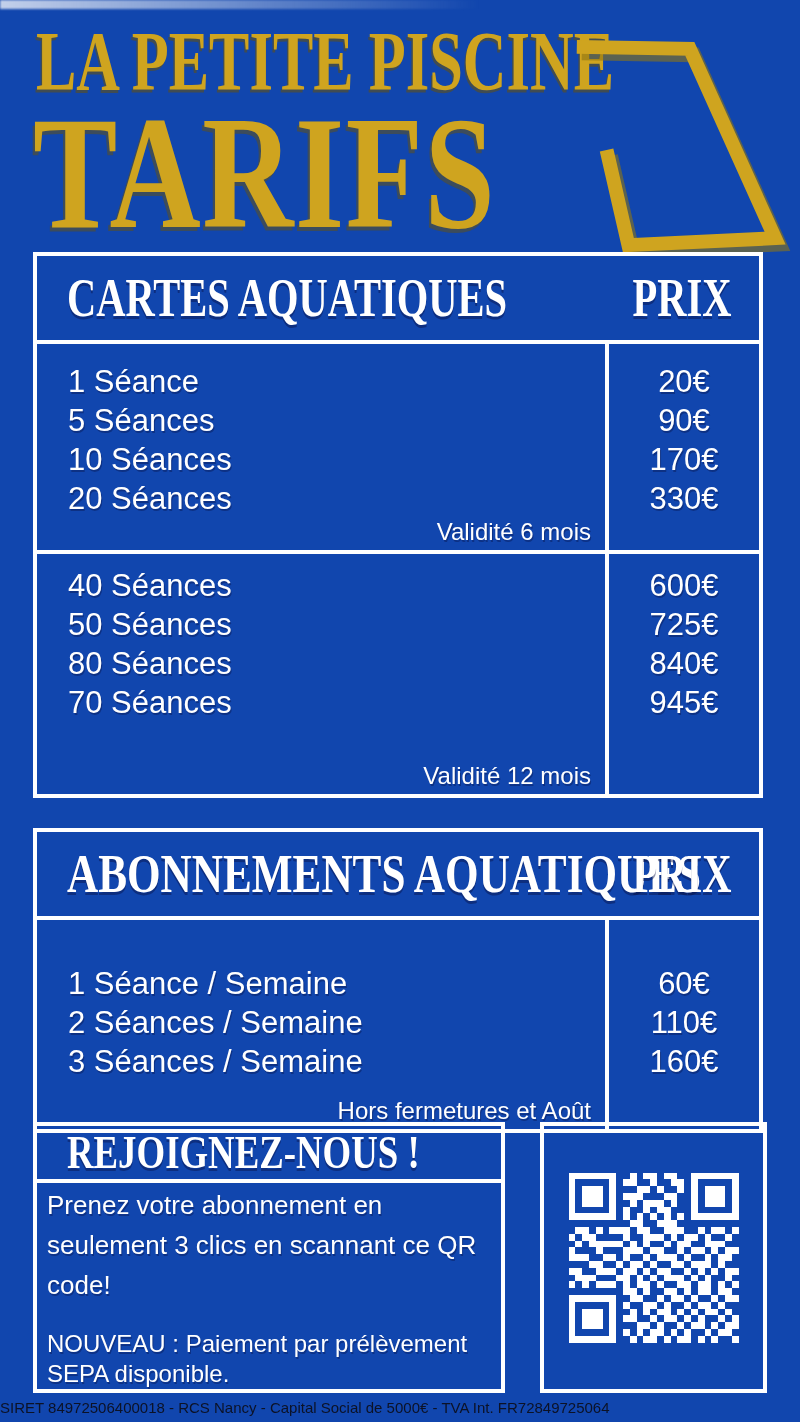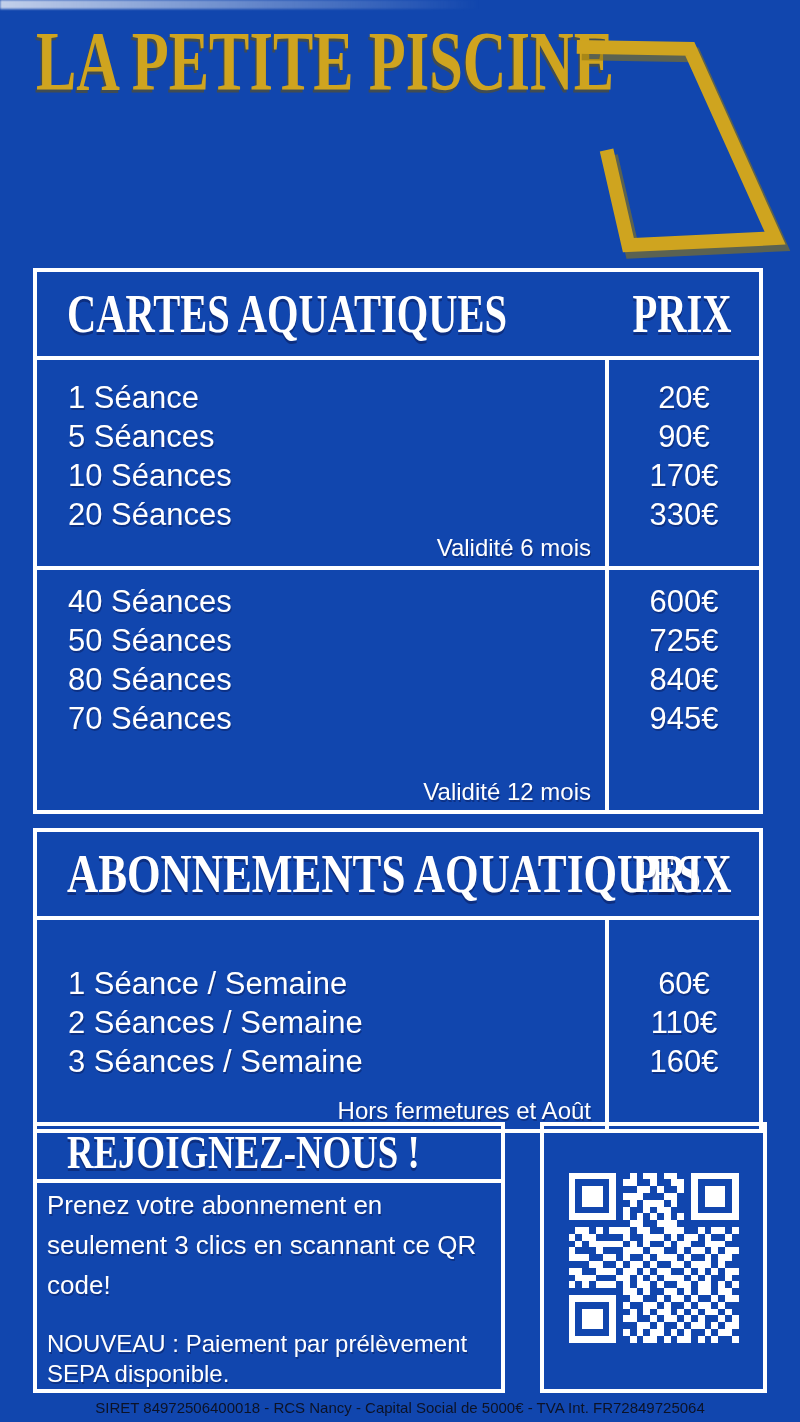--- a/index.html
+++ b/index.html
@@ -25,21 +25,21 @@
   .brand .cond{display:inline-block;transform:scaleX(.72);transform-origin:0 0;
     text-shadow:-2px 3px 0 rgba(104,82,10,.55)}
   .tarifs{position:absolute;left:33px;top:92px;
     font:700 162px/1 "Liberation Serif",serif;color:var(--gold);white-space:nowrap}
   .tarifs .cond{display:inline-block;transform:scaleX(.78);transform-origin:0 0;
     letter-spacing:2px;text-shadow:-3px 4px 0 rgba(104,82,10,.5)}
   .logo{position:absolute;top:26px;right:16px;width:226px;height:232px;overflow:visible}
   
   .ptable{position:absolute;left:33px;width:730px;border:4px solid var(--white);
     display:grid;grid-template-columns:568px 1fr;background:var(--blue)}
-  .t1{top:268px}
+  .t1{top:252px}
   .t2{top:828px}
   .th{height:88px;display:flex;align-items:center;border-bottom:4px solid var(--white)}
   .th.left{padding-left:30px}
   .th.right{justify-content:center}
   .serif-h{font:700 54px/1 "Liberation Serif",serif;color:var(--white);
     display:inline-block;transform:scaleX(.75);transform-origin:0 50%;
     white-space:nowrap;text-shadow:0 3px 0 rgba(8,18,70,.45)}
   .th.right .serif-h{transform-origin:50% 50%}
   .serif-h.wide{transform:scaleX(.8)}
   .cell{display:flex;flex-direction:column}
@@ -66,31 +66,34 @@
   .join-p1{margin-top:0;font:400 26px/40px "Liberation Sans",sans-serif;
     color:var(--white);text-shadow:1px 2px 0 rgba(8,18,70,.4)}
   .join-p2{margin-top:24px;font:400 24px/30px "Liberation Sans",sans-serif;
     color:var(--white);text-shadow:1px 2px 0 rgba(8,18,70,.4)}
   .qr-box{position:absolute;left:540px;top:1122px;width:227px;height:271px;
     border:4px solid var(--white);display:flex;align-items:center;justify-content:center}
   .qr{display:grid;grid-template-columns:repeat(25,1fr);grid-template-rows:repeat(25,1fr);
     width:170px;height:170px}
   .qm{background:var(--white)}
   
-  .footer{position:absolute;left:0;top:1398px;width:800px;text-align:center;
+  .footer{position:absolute;left:0;top:1398px;width:800px;text-align:left;
     font:400 15px/20px "Liberation Sans",sans-serif;color:var(--footer-ink)}
 </style>
 </head>
 <body>
 
 <div class="poster">
   <div class="top-glow"></div>
 
   <div class="brand">
     <span class="cond">LA PETITE PISCINE</span>
+  </div>
+  <div class="tarifs">
+    <span class="cond">TARIFS</span>
   </div>
   <svg class="logo" viewBox="0 0 226 234" aria-hidden="true">
     <path d="M 23 27 L 136 29 L 222 220 L 74 227 L 52 131" fill="none" stroke="#8d7413" stroke-width="15" stroke-linejoin="miter" opacity="0.6"></path>
     <path d="M 18 21 L 132 23 L 218 214 L 70 221 L 48 125" fill="none" stroke="#cfa41f" stroke-width="14" stroke-linejoin="miter"></path>
   </svg>
 
   <div class="ptable t1">
     <div class="th left">
       <span class="serif-h">CARTES AQUATIQUES</span>
     </div>

